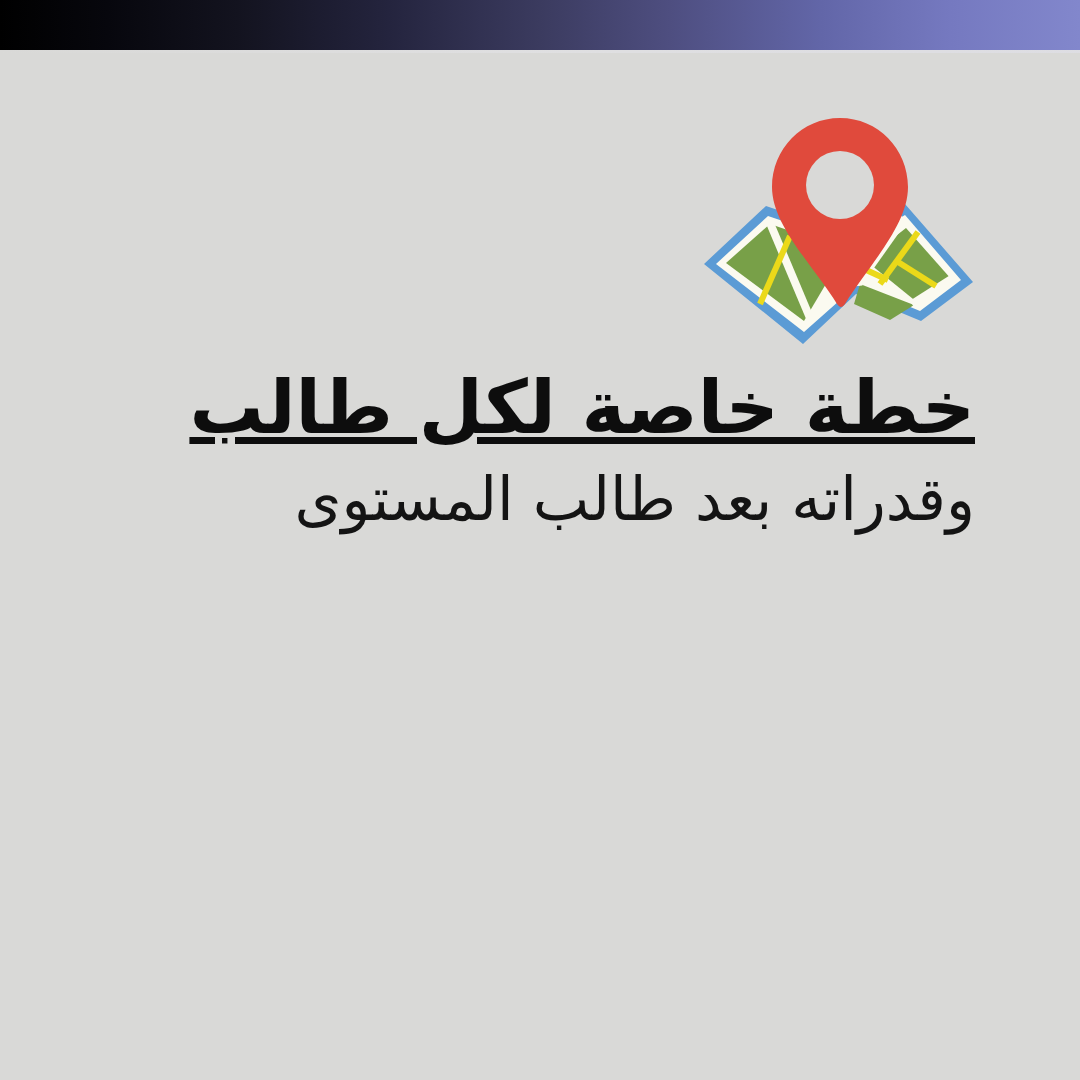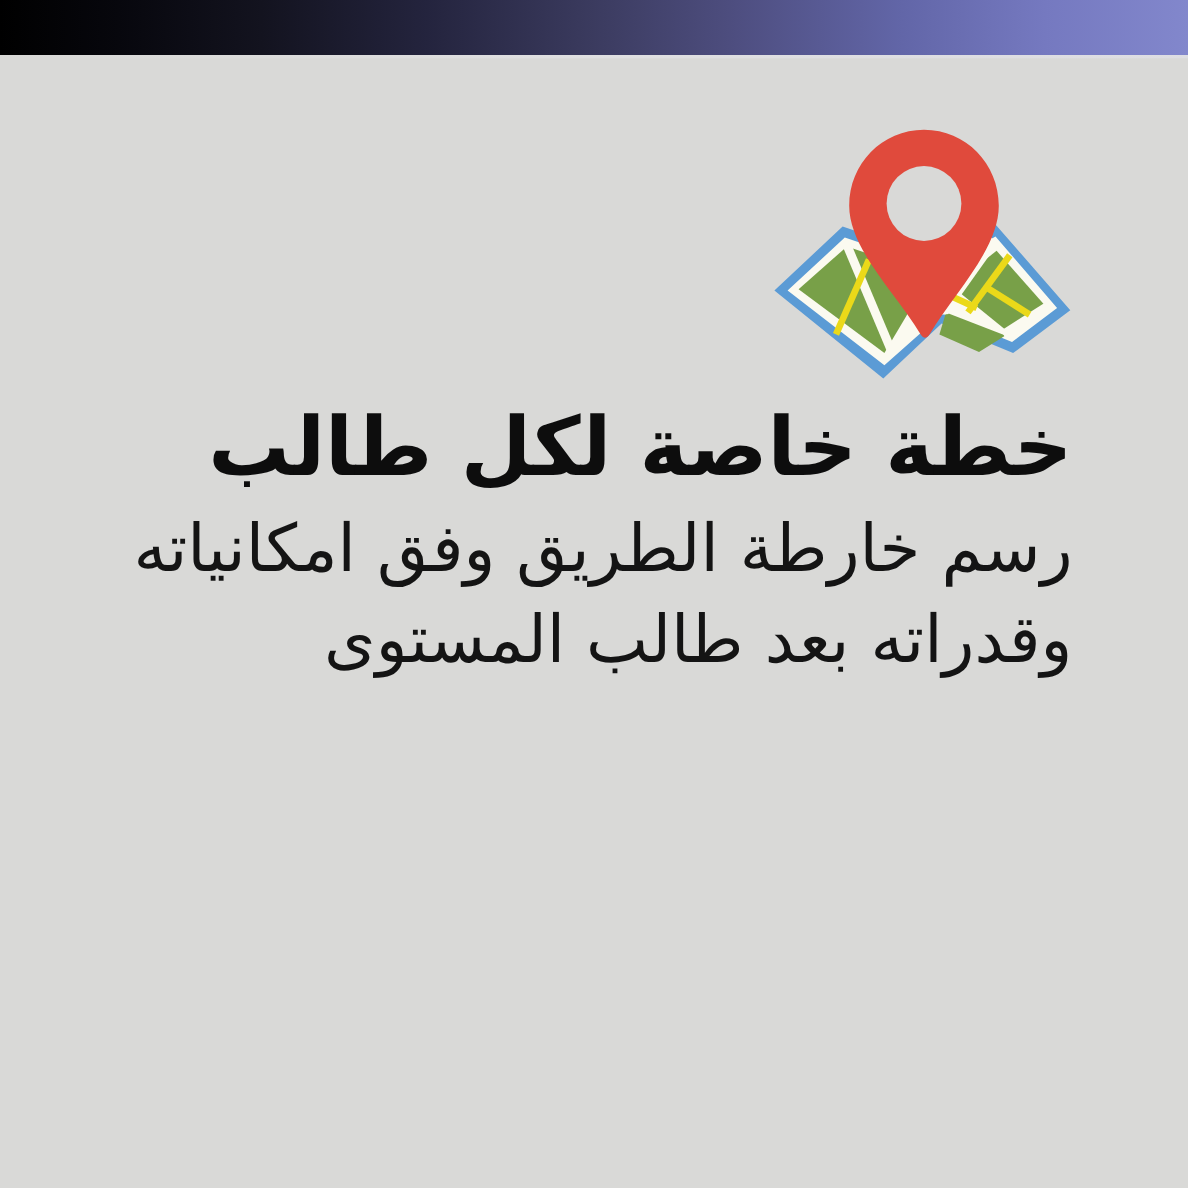--- a/index.html
+++ b/index.html
@@ -77,20 +77,21 @@
     direction: rtl;
     color: #111111;
   }
   #headline {
     font-size: 74px;
     font-weight: 700;
     line-height: 1.22;
     letter-spacing: 0;
     margin: 0 0 6px 0;
     color: #0d0d0d;
+    text-decoration: underline;
   }
   .subline {
     font-size: 60px;
     font-weight: 400;
     line-height: 1.38;
     margin: 0;
     color: #141414;
   }
 </style>
 </head>
@@ -144,17 +145,16 @@
                  C 150 200 152 200 155 196
                  C 178 158 218 118 218 79
                  C 218 41 188 10 150 10 Z" fill="#e04a3c"></path>
         <circle cx="150" cy="77" r="34" fill="#d9d9d7"></circle>
       </g>
     </svg>
   </div>
 
   <div id="text-block">
     <h1 id="headline">خطة خاصة لكل طالب</h1>
-    <p class="subline">رسم خارطة الطريق وفق امكانياته</p>
     <p class="subline">وقدراته بعد طالب المستوى</p>
   </div>
 
 </div>
 
 </body></html>

